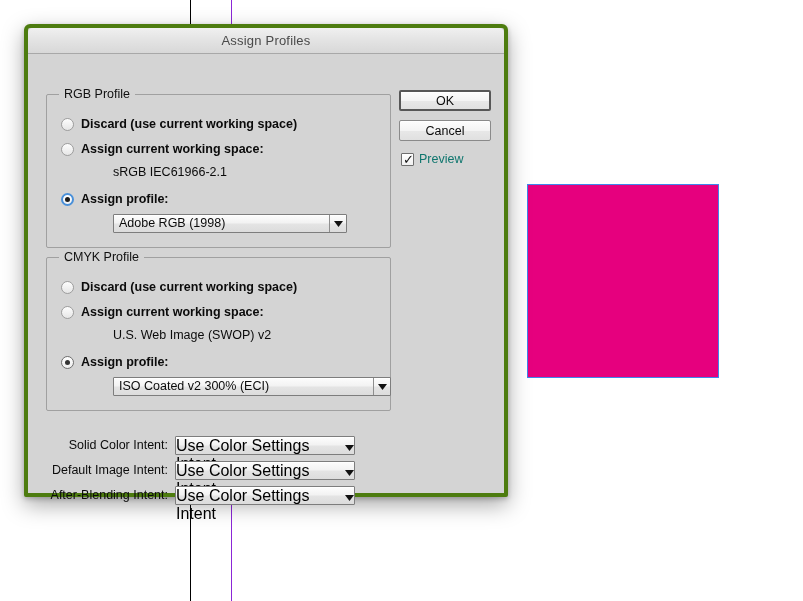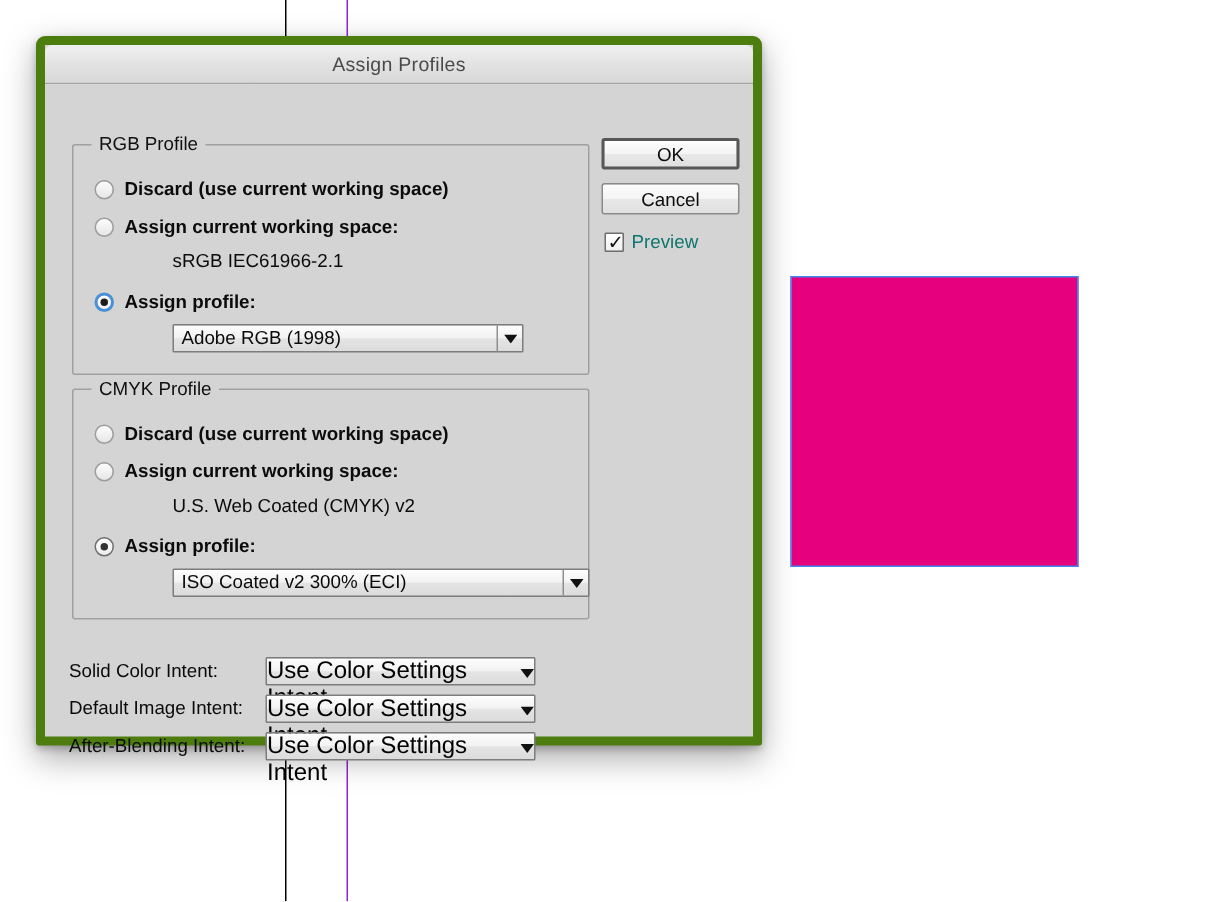--- a/index.html
+++ b/index.html
@@ -38,21 +38,21 @@
     border: 1px solid #3f86ec;
   }
 
   
   #dialog {
     position: absolute;
     left: 24px; top: 24px;
     width: 484px; height: 473px;
     background: #d4d4d4;
     border-radius: 6px 6px 2px 2px;
-    border: 6px solid #4d7c0f;
+    border: 4px solid #4d7c0f;
     box-shadow: 0 8px 22px rgba(0,0,0,0.34), 0 2px 5px rgba(0,0,0,0.22);
   }
   #titlebar {
     height: 26px;
     background: linear-gradient(to bottom, #f0f0f0 0%, #e3e3e3 50%, #d8d8d8 100%);
     border-radius: 5px 5px 0 0;
     border-bottom: 1px solid #a8a8a8;
     display: flex;
     align-items: center;
     justify-content: center;
@@ -175,21 +175,21 @@
   .intent-row {
     position: absolute;
     left: 16px;
     width: 330px;
     height: 20px;
     display: flex;
     align-items: center;
   }
   .intent-label {
     width: 131px;
-    text-align: left;
+    text-align: right;
     padding-right: 7px;
     font-size: 12.5px;
     color: #0b0b0b;
     white-space: nowrap;
   }
   .intent-combo {
     position: relative;
     width: 180px;
     height: 19px;
     background: linear-gradient(to bottom, #fdfdfd 0%, #f2f2f2 48%, #e4e4e4 52%, #dcdcdc 100%);
@@ -299,21 +299,21 @@
         <div class="radio-row" style="left:14px; top:20px;">
           <span class="radio"></span>
           <span class="radio-label">Discard (use current working space)</span>
         </div>
 
         <div class="radio-row" style="left:14px; top:45px;">
           <span class="radio"></span>
           <span class="radio-label">Assign current working space:</span>
         </div>
 
-        <div class="profile-static" style="left:66px; top:70px;">U.S. Web Coated (CMYK) v2</div>
+        <div class="profile-static" style="left:66px; top:70px;">U.S. Web Image (SWOP) v2</div>
 
         <div class="radio-row" style="left:14px; top:95px;">
           <span class="radio sel-gray"></span>
           <span class="radio-label">Assign profile:</span>
         </div>
 
         <div class="combo" style="left:66px; top:119px; width:278px;">
           <span class="combo-text">ISO Coated v2 300% (ECI)</span>
           <span class="combo-arrow">
             <svg width="9" height="6" viewBox="0 0 9 6">

